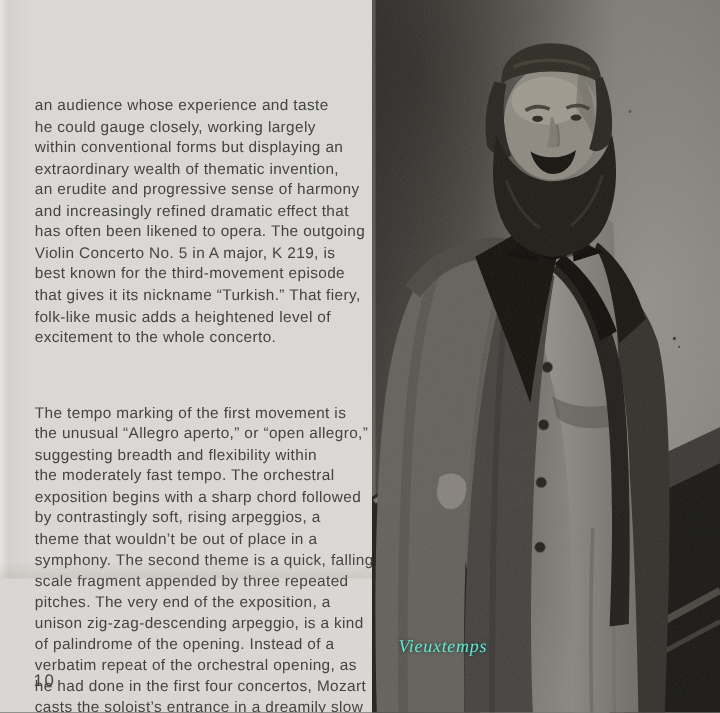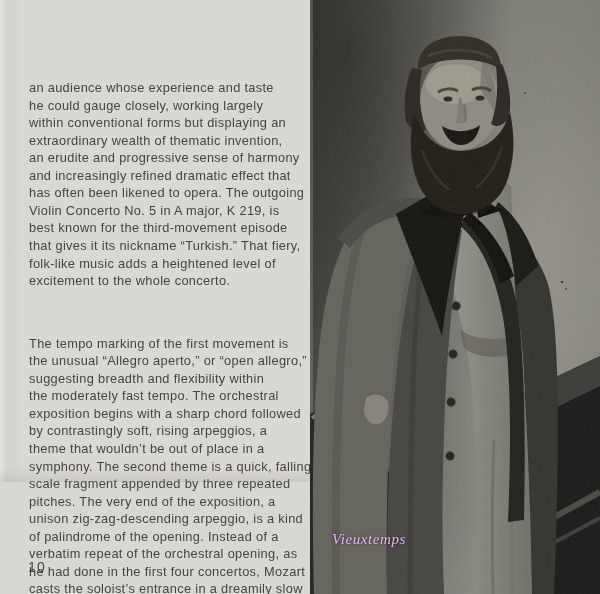--- a/index.html
+++ b/index.html
@@ -29,21 +29,21 @@
   }
   
   .photo {
     position:absolute; left:310px; top:0; width:290px; height:594px;
     background:#55544f;
   }
   .photo svg { display:block; }
   .caption {
     position:absolute; left:22px; top:531px;
     font-family:"Liberation Serif", serif; font-style:italic;
-    font-size:15px; letter-spacing:.6px; color:#f0abfc;
+    font-size:15px; letter-spacing:.6px; color:#5eead4;
     text-shadow:0 0 3px rgba(0,0,0,.55);
   }
 </style>
 </head>
 <body>
 
 <div class="scan">
 
   <div class="page-left">
     <div class="body-text">

